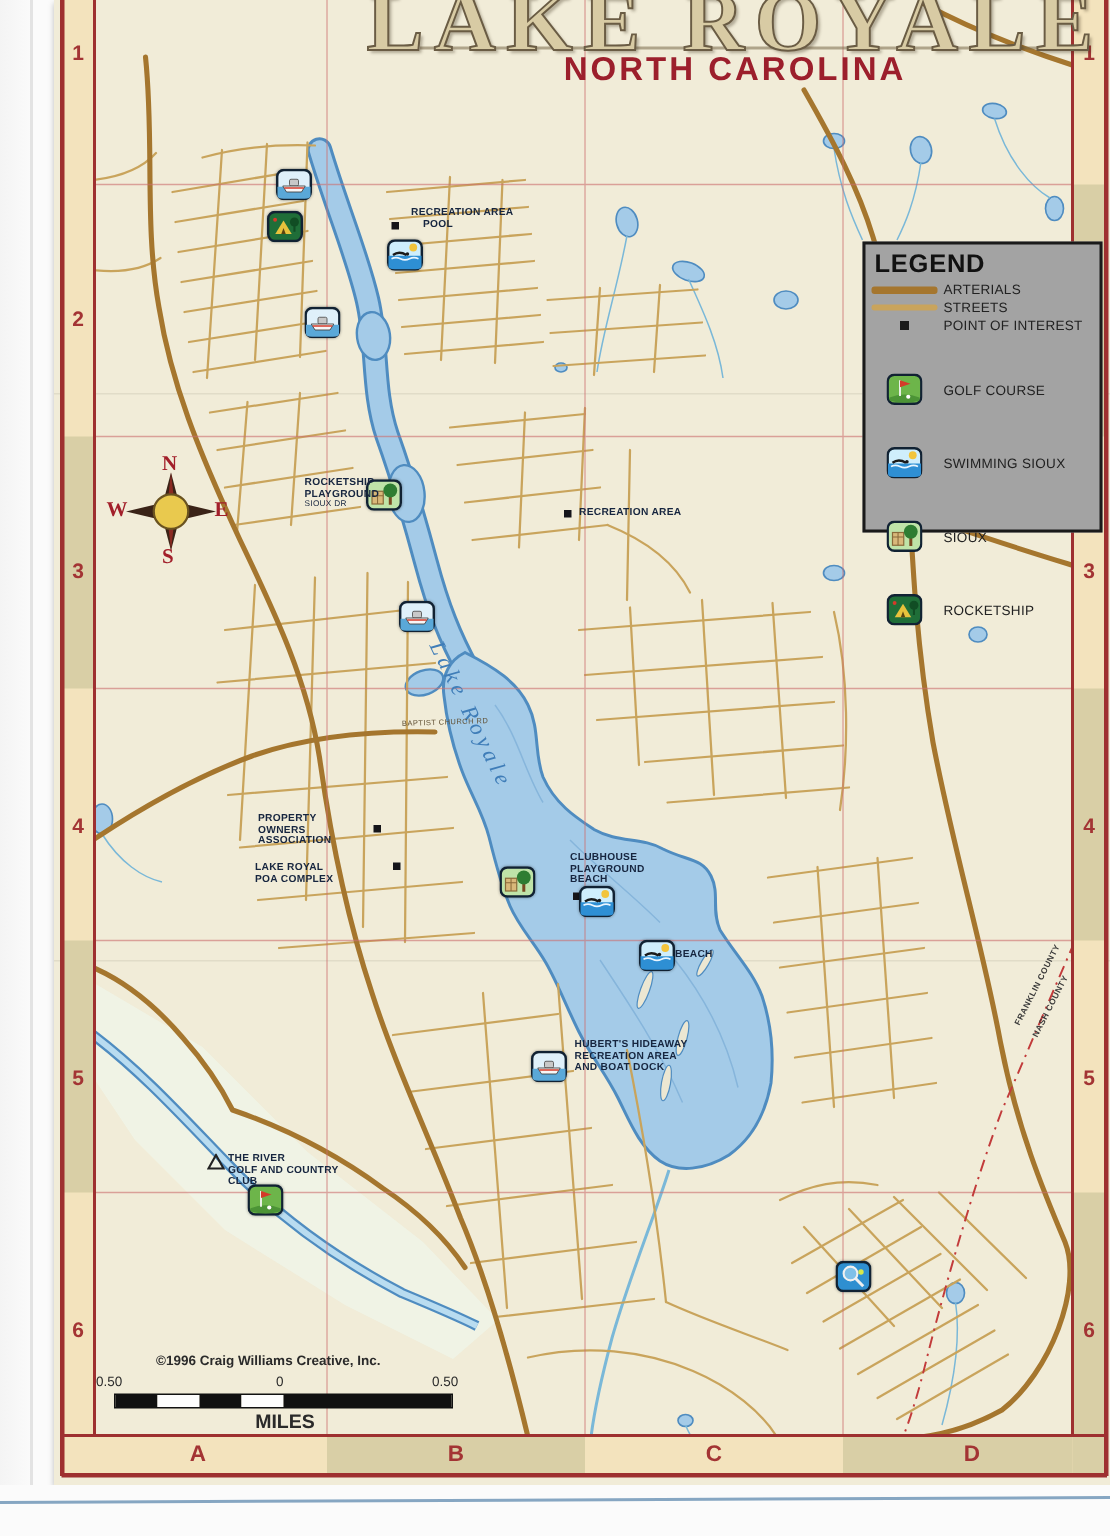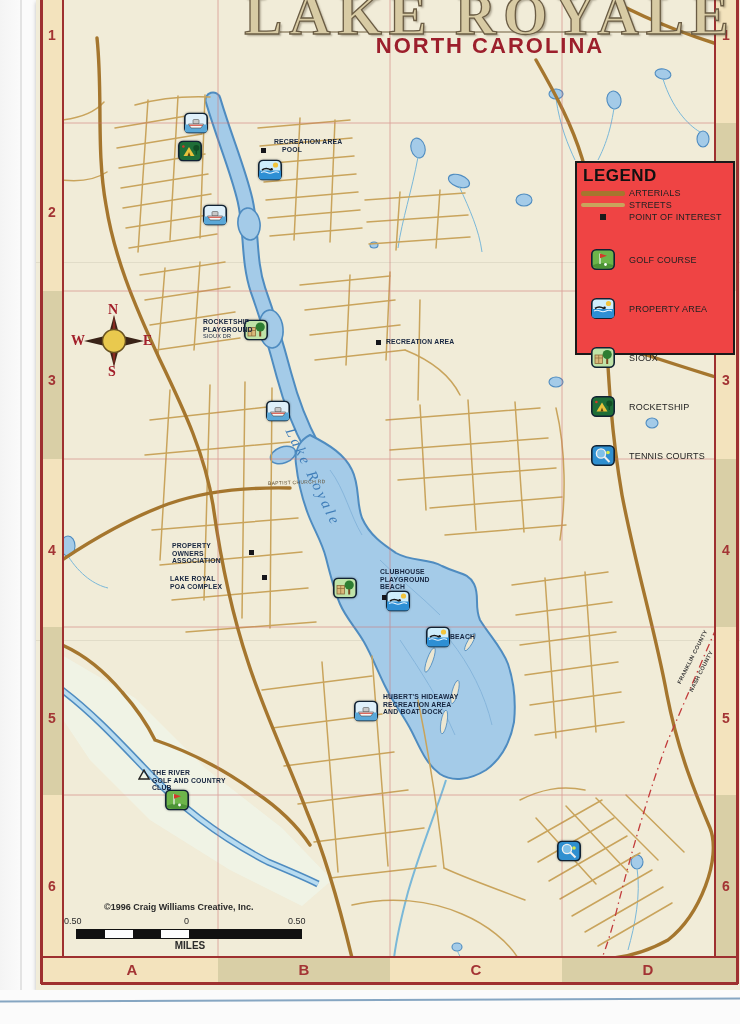--- a/index.html
+++ b/index.html
@@ -16,21 +16,21 @@
   .band{position:absolute;background:#f3e3bd;}
   .band-dark{position:absolute;background:#d9cfa6;}
   .redline{position:absolute;background:#9e3030;}
   .gridnum{position:absolute;width:18px;text-align:center;color:#a33434;font-weight:bold;font-size:14px;font-family:"Liberation Sans",sans-serif;}
   .gridletter{position:absolute;width:30px;text-align:center;color:#a33434;font-weight:bold;font-size:15px;}
   
   #title-main{position:absolute;left:240px;top:-18px;width:500px;text-align:center;font-family:"Liberation Serif",serif;font-weight:bold;font-size:57px;letter-spacing:7px;color:#d8cba4;-webkit-text-stroke:1.3px #6a5c44;text-shadow:2px 2px 2px rgba(60,50,30,.35);white-space:nowrap;}
   #title-sub{position:absolute;left:240px;top:33px;width:500px;text-align:center;font-family:Liberation Sans, sans-serif;font-weight:bold;font-size:22px;letter-spacing:2px;color:#9c1f2c;white-space:nowrap;}
   #title-rule{position:absolute;left:280px;top:31px;width:420px;height:2px;background:rgba(120,105,75,.55);}
   
-  #legend{position:absolute;left:575px;top:161px;width:160px;height:194px;background:#ef4444;border:2px solid #1a1a1a;box-sizing:border-box;z-index:30;}
+  #legend{position:absolute;left:575px;top:161px;width:160px;height:194px;background:#a3a3a3;border:2px solid #1a1a1a;box-sizing:border-box;z-index:30;}
   #legend h2{margin:3px 0 1px 6px;font-size:17px;letter-spacing:.5px;color:#111;font-family:"Liberation Sans",sans-serif;}
   .leg-row{display:flex;align-items:center;height:12px;}
   .leg-row.tall{height:25px;margin-top:24px;}
   .leg-swatch{width:52px;display:flex;justify-content:center;align-items:center;flex:none;}
   .leg-label{font-size:9px;color:#222;letter-spacing:.2px;white-space:nowrap;}
   .sw-arterial{width:44px;height:5px;background:#a5762e;border-radius:2px;}
   .sw-street{width:44px;height:4px;background:#c9a45c;border-radius:2px;}
   .sw-poi{width:6px;height:6px;background:#1a1a1a;}
   
   .poi{position:absolute;width:24px;height:21px;transform:translate(-50%,-50%);z-index:20;filter:drop-shadow(0 0 1px rgba(0,0,0,.4));}
@@ -42,21 +42,21 @@
   .county-lbl{position:absolute;z-index:21;color:#3a3a3a;font-size:5.6px;font-weight:bold;letter-spacing:.4px;white-space:nowrap;transform:rotate(-63deg);transform-origin:0 0;}
   #lake-name{position:absolute;left:297px;top:425px;z-index:18;font-family:"Liberation Serif",serif;font-style:italic;font-size:15px;letter-spacing:3px;color:#3f7db8;transform:rotate(64deg);transform-origin:0 0;white-space:nowrap;}
   
   #compass{position:absolute;left:76px;top:300px;width:76px;height:80px;z-index:20;}
   .compass-letter{position:absolute;font-family:"Liberation Serif",serif;font-weight:bold;font-size:14px;color:#a21f2a;}
   
   #copyright{position:absolute;left:104px;top:902px;z-index:21;font-size:9px;font-weight:bold;color:#2a2a2a;}
   .scale-num{position:absolute;z-index:21;font-size:9px;font-weight:normal;color:#2a2a2a;}
   #scalebar{position:absolute;left:76px;top:929px;width:224px;height:8px;border:1px solid #111;z-index:21;display:flex;}
   #scalebar .seg{height:100%;}
-  #scale-miles{position:absolute;left:150px;top:940px;width:80px;text-align:center;z-index:21;font-size:10px;font-weight:bold;color:#2a2a2a;}
+  #scale-miles{position:absolute;left:150px;top:940px;width:80px;text-align:center;z-index:21;font-size:13px;font-weight:bold;color:#2a2a2a;}
   svg{display:block;}
 </style>
 </head>
 <body>
 
 <svg width="0" height="0" style="position:absolute" aria-hidden="true">
   <defs>
     <symbol id="icon-golf" viewBox="0 0 24 21">
       <rect x="0.8" y="0.8" width="22.4" height="19.4" rx="4.5" fill="#6db54a" stroke="#123" stroke-width="1.6"></rect>
       <path d="M2,16 Q12,12 22,16 L22,18 Q12,21 2,18 Z" fill="#4c9436"></path>
@@ -372,45 +372,37 @@
           </svg>
         </span>
       <span class="leg-label">GOLF COURSE</span>
     </div>
     <div class="leg-row tall">
       <span class="leg-swatch">
           <svg width="24" height="21">
             <use href="#icon-swim"></use>
           </svg>
         </span>
-      <span class="leg-label">PROPERTY AREA</span>
+      <span class="leg-label">SWIMMING SIOUX</span>
     </div>
     <div class="leg-row tall">
       <span class="leg-swatch">
           <svg width="24" height="21">
             <use href="#icon-park"></use>
           </svg>
         </span>
       <span class="leg-label">SIOUX</span>
     </div>
     <div class="leg-row tall">
       <span class="leg-swatch">
           <svg width="24" height="21">
             <use href="#icon-camp"></use>
           </svg>
         </span>
       <span class="leg-label">ROCKETSHIP</span>
-    </div>
-    <div class="leg-row tall">
-      <span class="leg-swatch">
-          <svg width="24" height="21">
-            <use href="#icon-tennis"></use>
-          </svg>
-        </span>
-      <span class="leg-label">TENNIS COURTS</span>
     </div>
   </div>
 
   <svg id="compass" viewBox="0 0 76 80">
     <g transform="translate(38,41)">
       <path d="M0,-26 L5,-7 L0,-4 L-5,-7 Z" fill="#3a2317"></path>
       <path d="M0,26 L5,7 L0,4 L-5,7 Z" fill="#3a2317"></path>
       <path d="M-30,0 L-9,5 L-5,0 L-9,-5 Z" fill="#3a2317"></path>
       <path d="M30,0 L9,5 L5,0 L9,-5 Z" fill="#3a2317"></path>
       <path d="M0,-26 L2,-8 L-2,-8 Z" fill="#8a2a22"></path>

